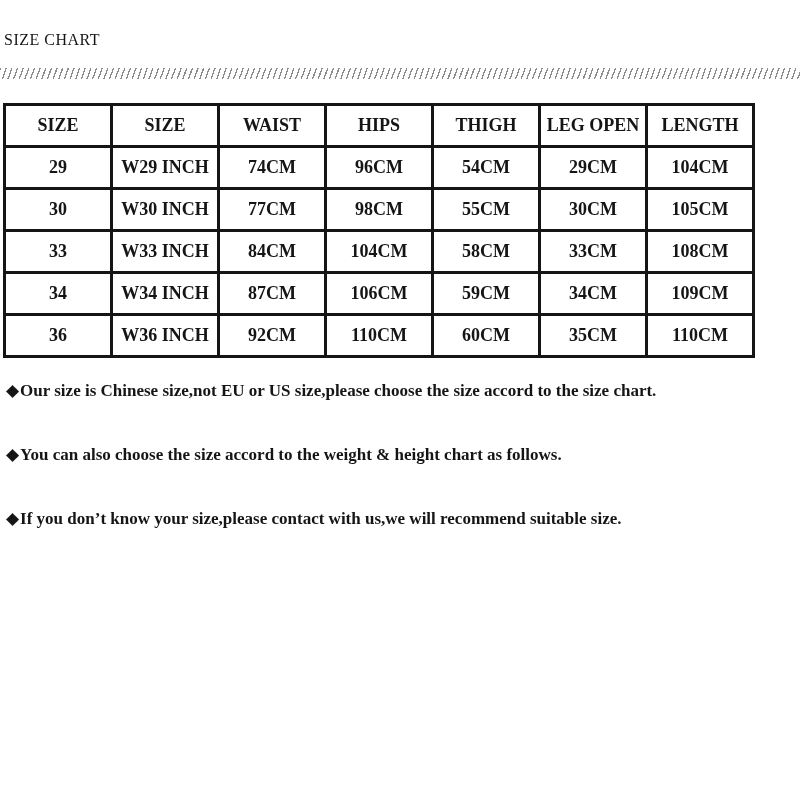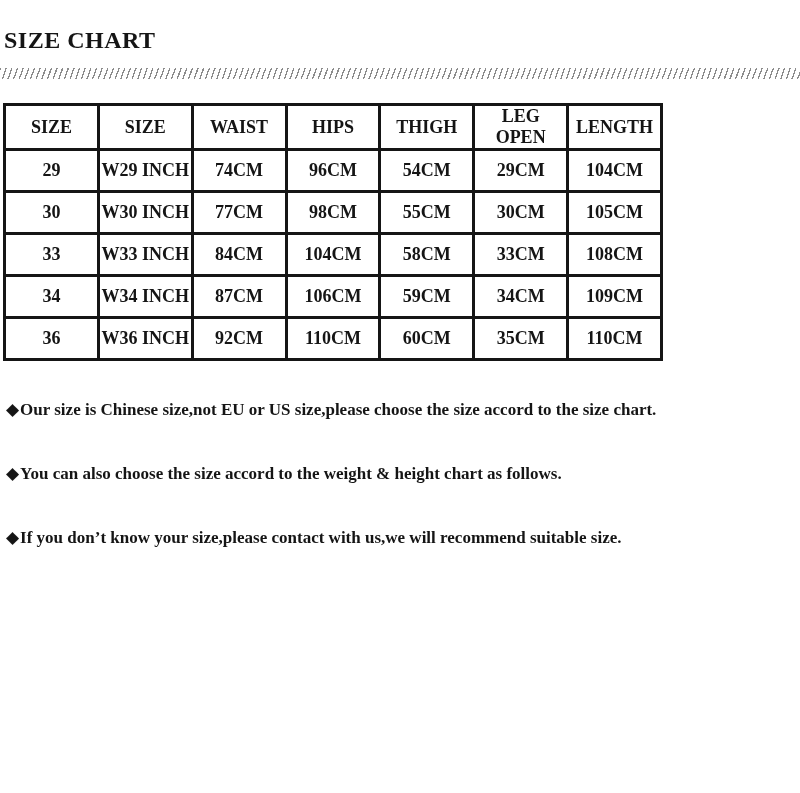--- a/index.html
+++ b/index.html
@@ -10,39 +10,39 @@
   }
   html,body{margin:0;padding:0;}
   body{
     width:800px;height:793px;overflow:hidden;position:relative;
     background:var(--background);
     color:var(--text);
     font-family:"Liberation Serif","DejaVu Serif",serif;
   }
   .page-title{
     margin:27px 17px 0 4px;
-    font-size:24px;line-height:26px;font-weight:bold;
+    font-size:16px;line-height:26px;font-weight:normal;
     letter-spacing:0.5px;
   }
   .hatch{
     margin-top:15px;height:11px;width:100%;
     background:repeating-linear-gradient(110deg,var(--hatch) 0 1.3px,transparent 1.3px 5.3px);
   }
   table.size-table{
     border-collapse:collapse;table-layout:fixed;
-    width:660px;margin:24px 0 0 3px;
+    width:752px;margin:24px 0 0 3px;
   }
   .size-table th,.size-table td{
     border:3px solid var(--table_border);
     height:39px;padding:0;
     text-align:center;vertical-align:middle;
     font-weight:bold;font-size:18px;color:var(--text);
     background:#ffffff;
   }
-  .notes{margin:38px 0 0 6px;}
+  .notes{margin:22px 0 0 6px;}
   .note{
     font-weight:bold;font-size:17px;line-height:22px;height:22px;
     margin-bottom:42px;white-space:nowrap;
   }
   .note .bullet{margin-right:1px;}
 </style>
 </head>
 <body>
 
 <div class="page-title">SIZE CHART</div>

